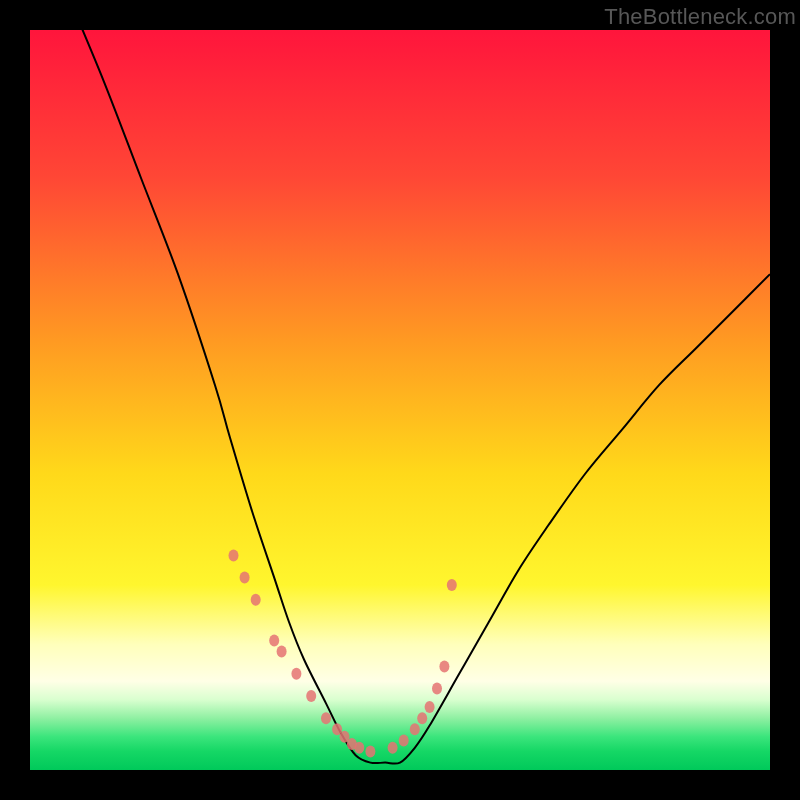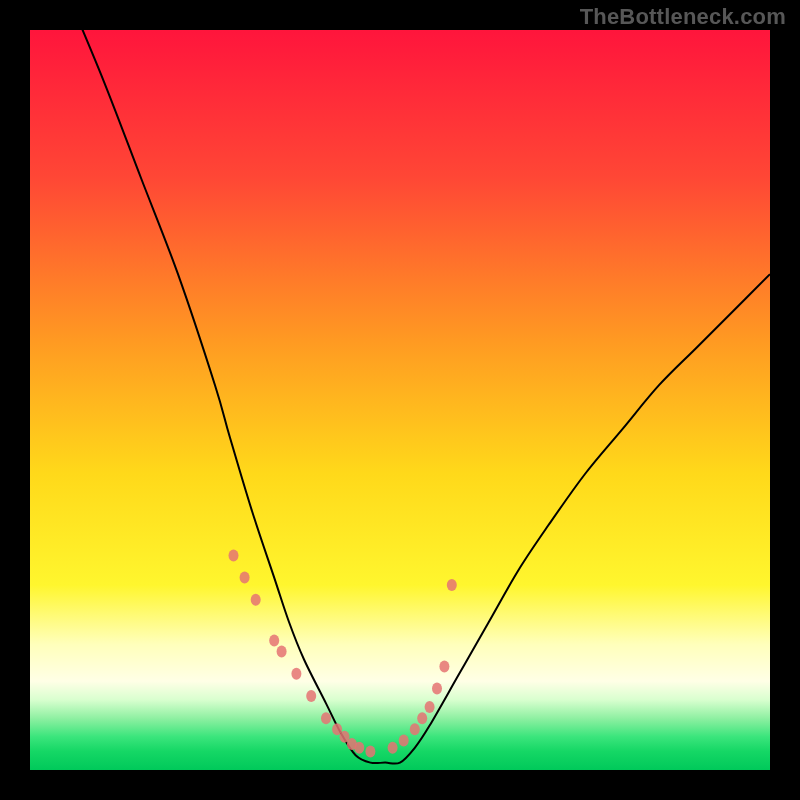--- a/index.html
+++ b/index.html
@@ -12,27 +12,26 @@
   }
   .frame {
     width: 800px;
     height: 800px;
     background: #000;
     position: relative;
   }
   .watermark {
     position: absolute;
     top: 4px;
-    right: 14px;
+    right: 4px;
     color: #575757;
     font-size: 22px;
     font-family: Arial, sans-serif;
     letter-spacing: 0.2px;
     z-index: 5;
-    font-weight: bold;
   }
   .plot-area {
     position: absolute;
     left: 30px;
     top: 30px;
     width: 740px;
     height: 740px;
     overflow: hidden;
   }
   .gradient {

